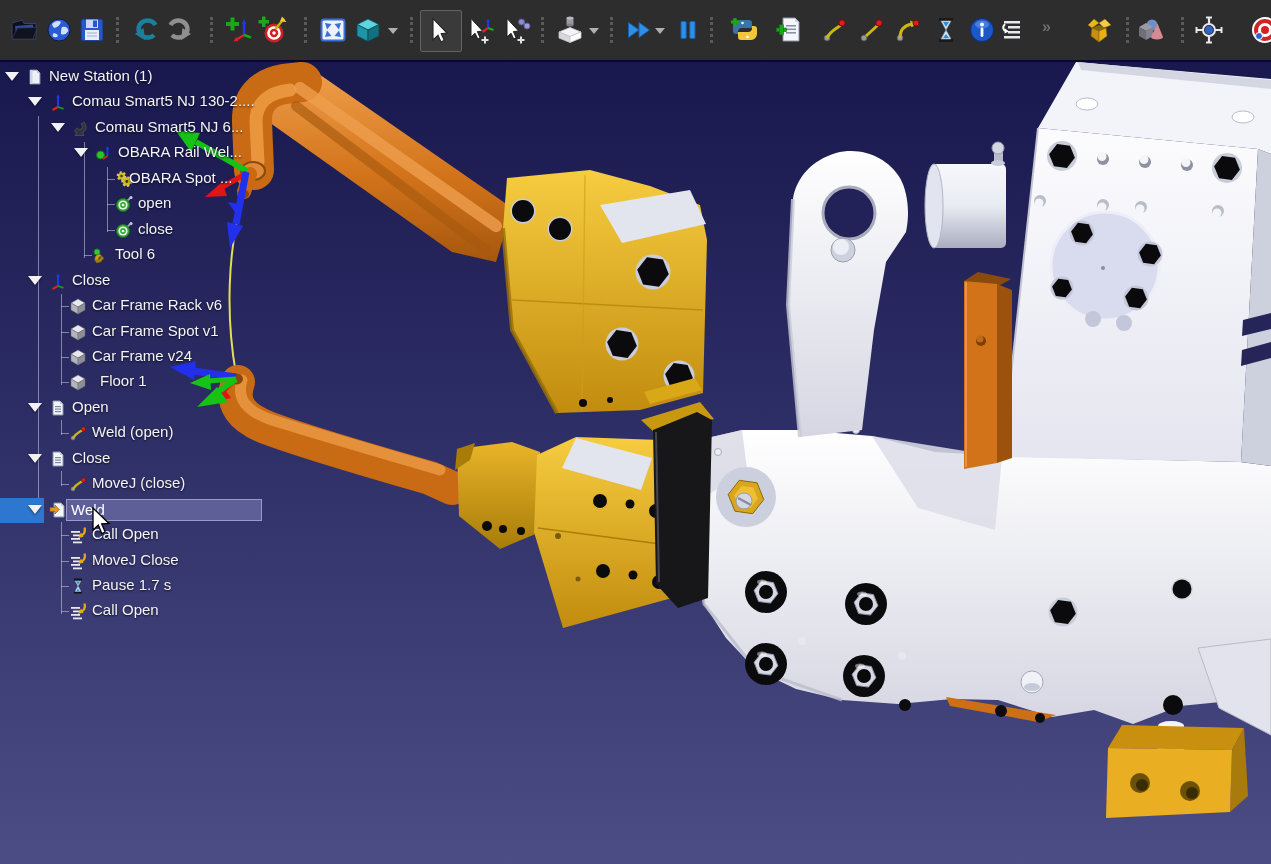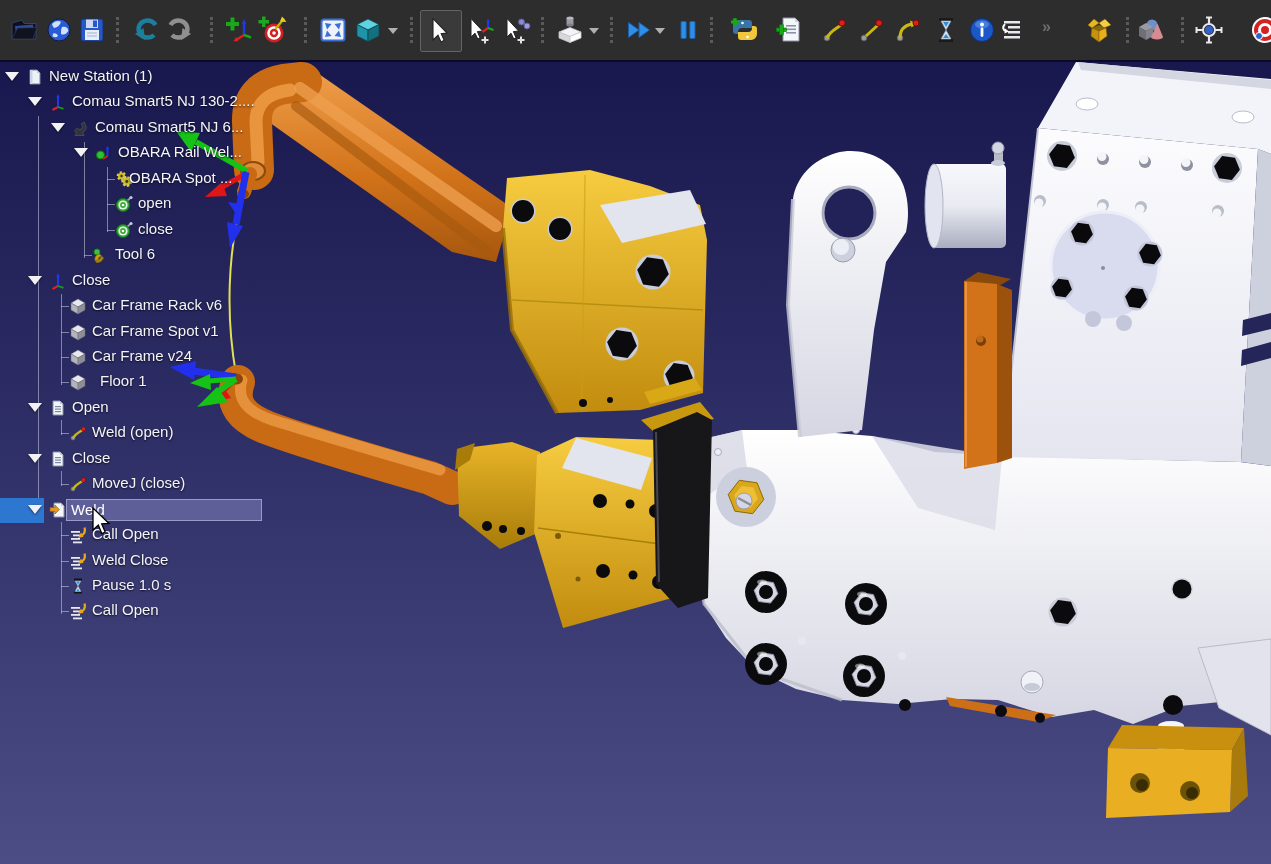--- a/index.html
+++ b/index.html
@@ -742,33 +742,33 @@
       <div class="trow" style="top: 548.55px;">
         <div class="tstub" style="left: 61px; width: 8px;"></div>
         <span class="tico" style="left: 69px;"><svg width="18" height="18" viewBox="0 0 18 18">
             <rect x="2" y="5" width="9" height="1.8" fill="#e8e8ee"></rect>
             <rect x="4" y="8.5" width="9" height="1.8" fill="#e8e8ee"></rect>
             <rect x="2" y="12" width="9" height="1.8" fill="#e8e8ee"></rect>
             <rect x="4" y="15.5" width="9" height="1.8" fill="#e8e8ee"></rect>
             <path d="M15.5,1.5 Q17,7.5 12.5,9.5" fill="none" stroke="#e8a818" stroke-width="2.2"></path>
             <polygon points="9,12 14.5,10.8 12,6.5" fill="#e8a818"></polygon>
           </svg></span>
-        <span class="tlab" style="left: 92px;">Weld Close</span>
+        <span class="tlab" style="left: 92px;">MoveJ Close</span>
       </div>
       <div class="trow" style="top: 574px;">
         <div class="tstub" style="left: 61px; width: 8px;"></div>
         <span class="tico" style="left: 69px;"><svg width="18" height="18" viewBox="0 0 18 18">
             <rect x="5" y="1.5" width="8" height="2" fill="#141414"></rect>
             <rect x="5" y="14.5" width="8" height="2" fill="#141414"></rect>
             <polygon points="6,4 12,4 9,9" fill="#d8e8f4" stroke="#8899aa" stroke-width=".6"></polygon>
             <polygon points="6,14.5 12,14.5 9,9" fill="#d8e8f4" stroke="#8899aa" stroke-width=".6"></polygon>
             <polygon points="7,4.5 11,4.5 9,7.5" fill="#2e8fd8"></polygon>
             <polygon points="7.5,14 10.5,14 9,11.5" fill="#2e8fd8"></polygon>
           </svg></span>
-        <span class="tlab" style="left: 92px;">Pause 1.0 s</span>
+        <span class="tlab" style="left: 92px;">Pause 1.7 s</span>
       </div>
       <div class="trow" style="top: 599.45px;">
         <div class="tstub" style="left: 61px; width: 8px;"></div>
         <span class="tico" style="left: 69px;"><svg width="18" height="18" viewBox="0 0 18 18">
             <rect x="2" y="5" width="9" height="1.8" fill="#e8e8ee"></rect>
             <rect x="4" y="8.5" width="9" height="1.8" fill="#e8e8ee"></rect>
             <rect x="2" y="12" width="9" height="1.8" fill="#e8e8ee"></rect>
             <rect x="4" y="15.5" width="9" height="1.8" fill="#e8e8ee"></rect>
             <path d="M15.5,1.5 Q17,7.5 12.5,9.5" fill="none" stroke="#e8a818" stroke-width="2.2"></path>
             <polygon points="9,12 14.5,10.8 12,6.5" fill="#e8a818"></polygon>

